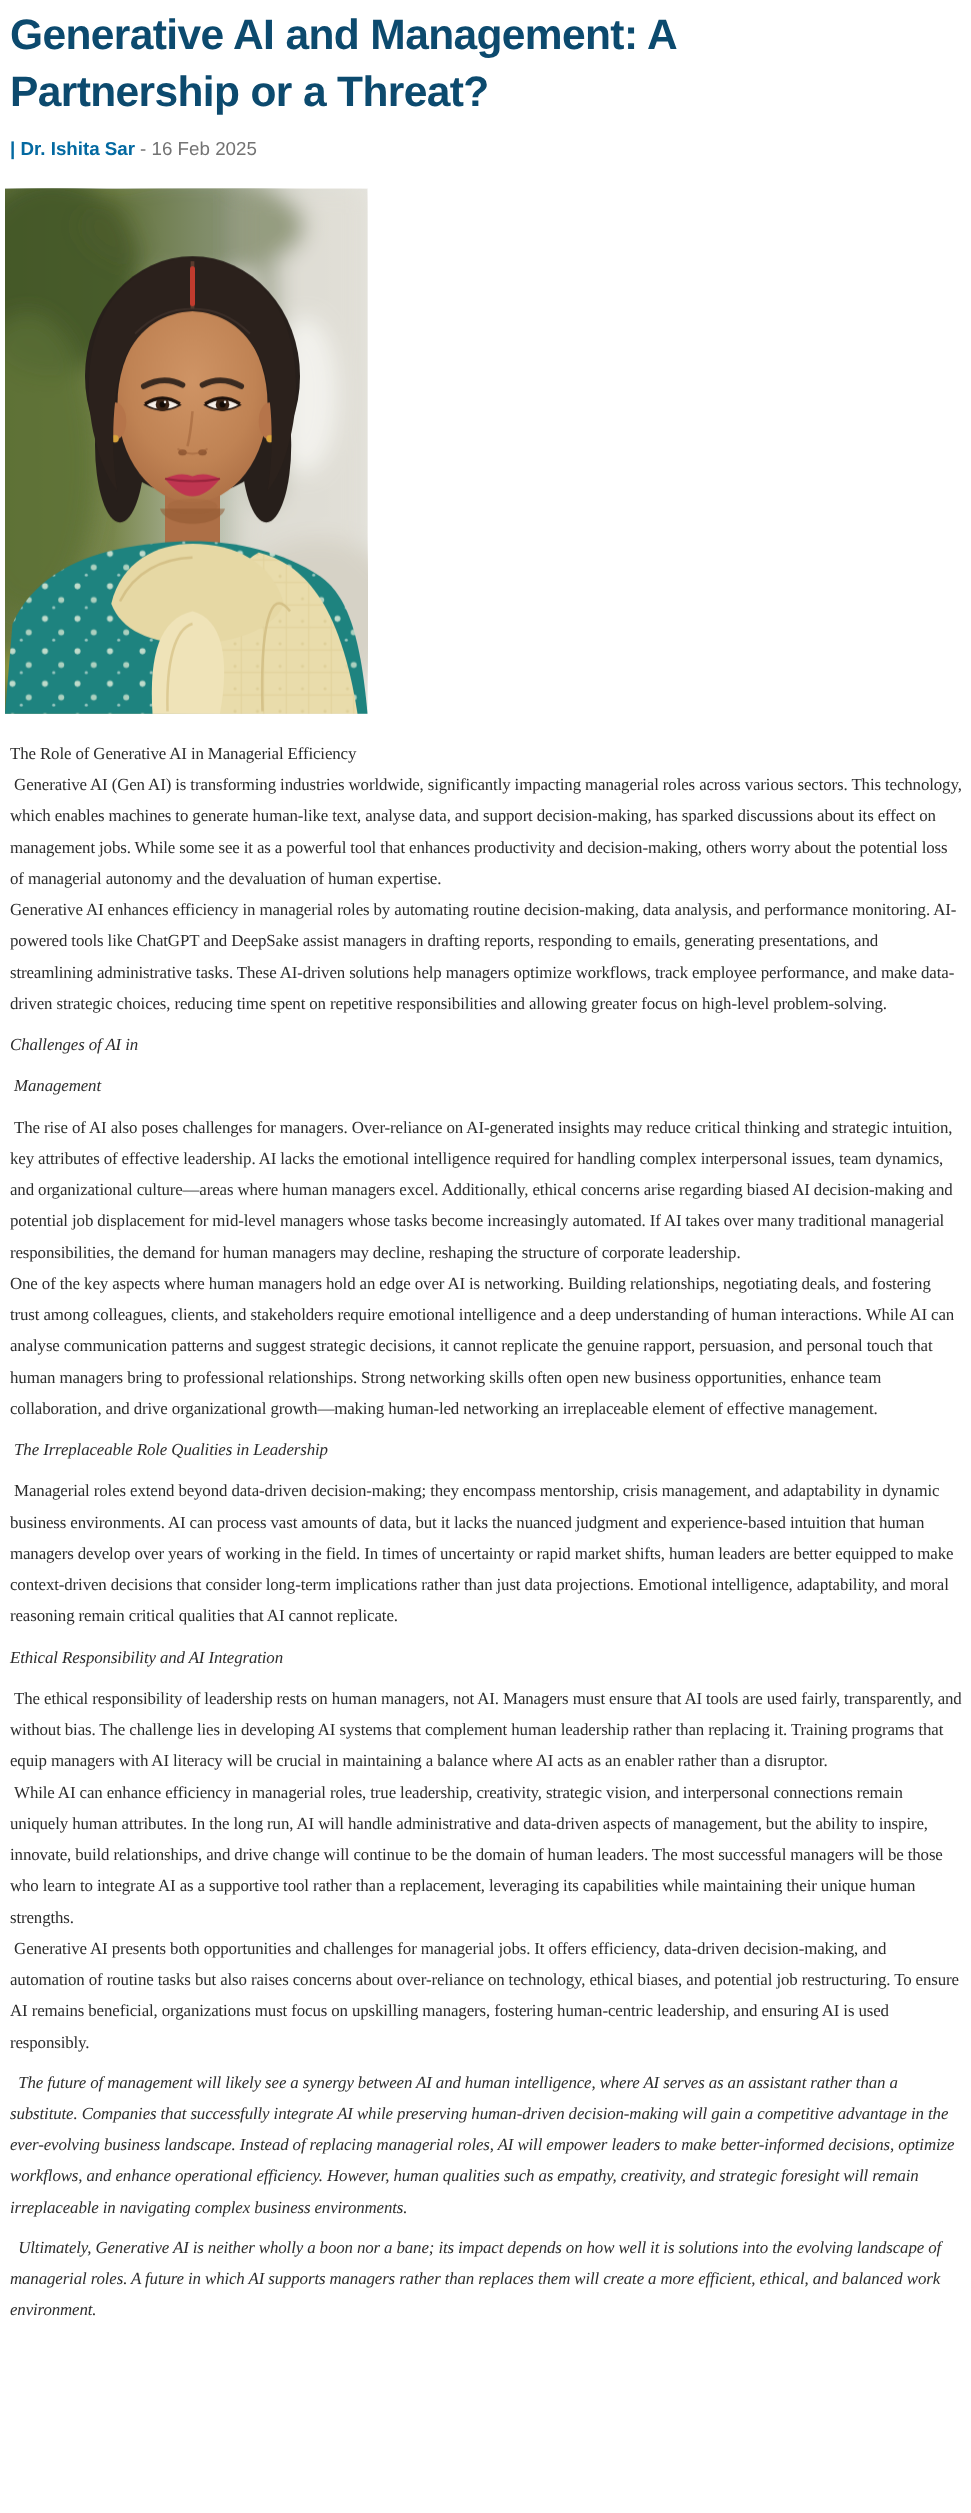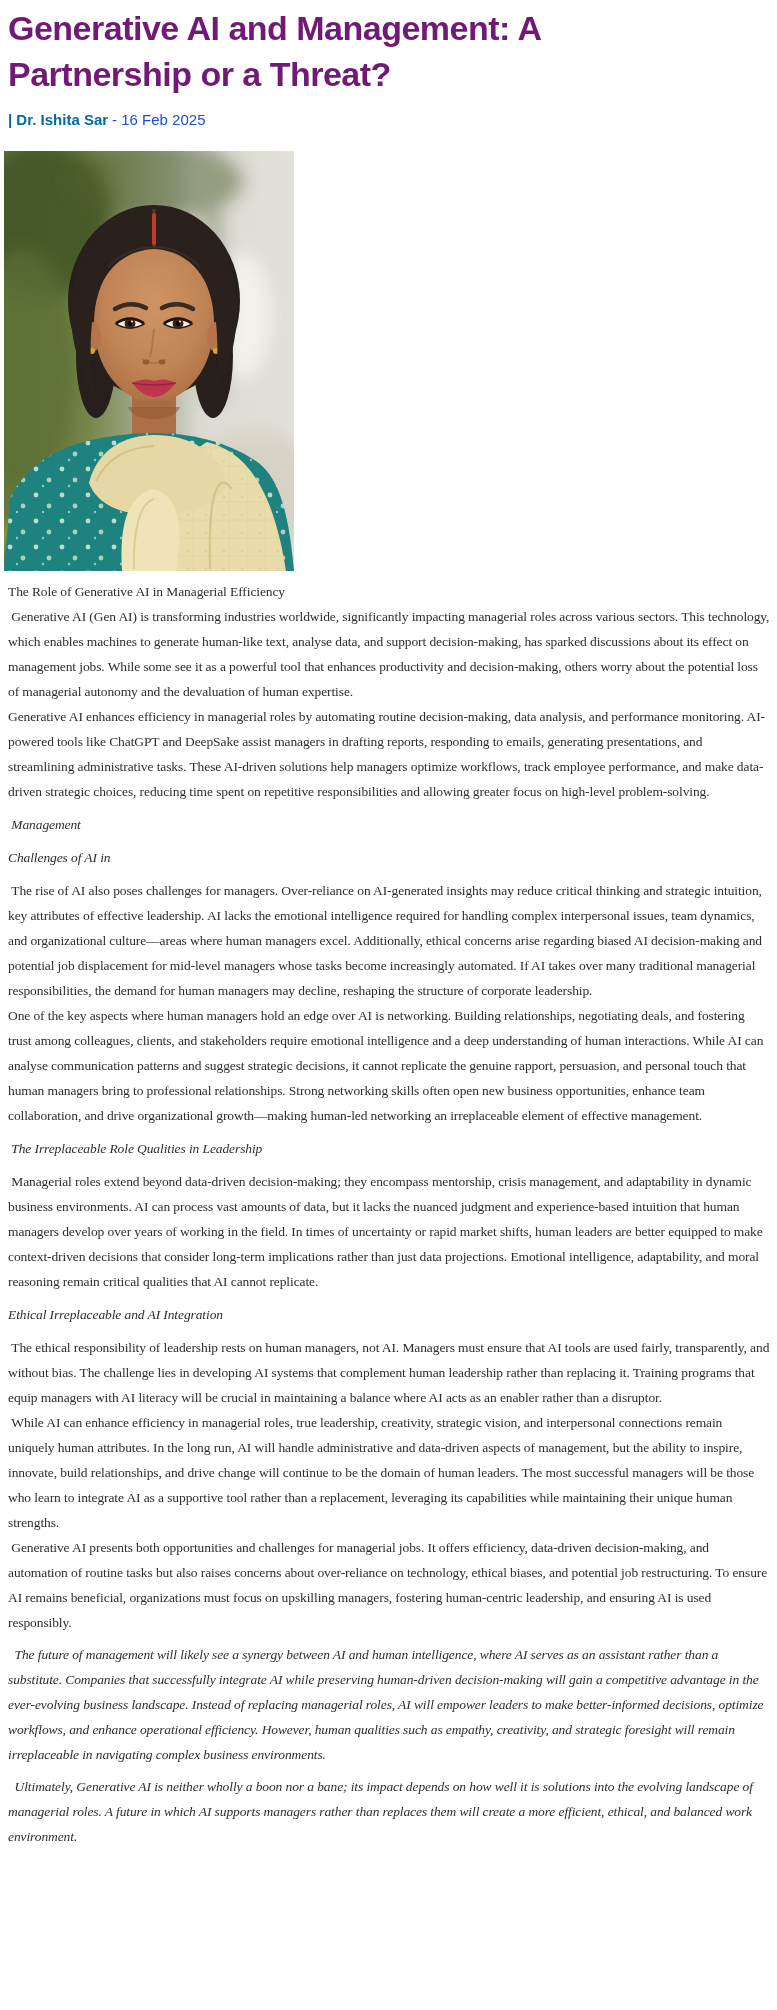--- a/index.html
+++ b/index.html
@@ -3,36 +3,36 @@
 <meta charset="utf-8">
 <style>
   html, body { margin: 0; padding: 0; background: #ffffff; }
   body { width: 777px; font-family: "Liberation Serif", serif; }
   .page { padding: 3px 7px 18px 8px; }
 
   h1.article-title {
     margin: 0; padding: 2px 0 0 0;
     font-family: "Liberation Sans", sans-serif;
     font-weight: bold; font-size: 34px; line-height: 46px;
-    color: #701a75; letter-spacing: -0.5px;
+    color: #0c4a6e; letter-spacing: -0.5px;
   }
 
   .byline {
     margin: 14px 0 0 0;
     font-family: "Liberation Sans", sans-serif;
     font-size: 15px; line-height: 18px; color: #8a8a8a;
   }
   .byline .author { font-weight: bold; color: #0369a1; }
-  .byline .date { color: #1d4ed8; margin-left: 4px; text-align: center; }
+  .byline .date { color: #737373; margin-left: 4px; text-align: center; }
 
   .photo-wrap { margin: 22px 0 0 -4px; width: 290px; height: 420px; }
   .photo-wrap svg { display: block; }
 
   .body-text {
-    margin-top: 8px;
+    margin-top: 19px;
     font-size: 13.5px; line-height: 25px;
     color: #2d2d2d; letter-spacing: -0.1px;
   }
   p.blk { margin: 0; white-space: pre-wrap; }
   p.plain { margin: 0; }
   p.heading { font-style: italic; margin: 8px 0; }
   p.para.gap { margin-top: 7px; font-style: italic; }
 </style>
 </head>
 <body>
@@ -133,27 +133,27 @@
       <path d="M128,232 Q 140,226 150,230 Q 160,226 172,232 Q 161,246 150,246 Q 139,246 128,232 Z" fill="#bf3550"></path>
       <path d="M128,232 Q 150,236 172,232" stroke="#8e2137" stroke-width="1.5" fill="none" opacity="0.8"></path>
       <ellipse cx="150" cy="254" rx="20" ry="6" fill="#9c6038" opacity="0.25"></ellipse>
     </svg>
   </div>
 
   <div class="body-text">
       <p class="blk plain">The Role of Generative AI in Managerial Efficiency</p>
       <p class="blk para"> Generative AI (Gen AI) is transforming industries worldwide, significantly impacting managerial roles across various sectors. This technology, which enables machines to generate human-like text, analyse data, and support decision-making, has sparked discussions about its effect on management jobs. While some see it as a powerful tool that enhances productivity and decision-making, others worry about the potential loss of managerial autonomy and the devaluation of human expertise.</p>
       <p class="blk para">Generative AI enhances efficiency in managerial roles by automating routine decision-making, data analysis, and performance monitoring. AI-powered tools like ChatGPT and DeepSake assist managers in drafting reports, responding to emails, generating presentations, and streamlining administrative tasks. These AI-driven solutions help managers optimize workflows, track employee performance, and make data-driven strategic choices, reducing time spent on repetitive responsibilities and allowing greater focus on high-level problem-solving.</p>
+      <p class="blk heading">Challenges of AI in</p>
       <p class="blk heading"> Management</p>
-      <p class="blk heading">Challenges of AI in</p>
       <p class="blk para"> The rise of AI also poses challenges for managers. Over-reliance on AI-generated insights may reduce critical thinking and strategic intuition, key attributes of effective leadership. AI lacks the emotional intelligence required for handling complex interpersonal issues, team dynamics, and organizational culture—areas where human managers excel. Additionally, ethical concerns arise regarding biased AI decision-making and potential job displacement for mid-level managers whose tasks become increasingly automated. If AI takes over many traditional managerial responsibilities, the demand for human managers may decline, reshaping the structure of corporate leadership.</p>
       <p class="blk para">One of the key aspects where human managers hold an edge over AI is networking. Building relationships, negotiating deals, and fostering trust among colleagues, clients, and stakeholders require emotional intelligence and a deep understanding of human interactions. While AI can analyse communication patterns and suggest strategic decisions, it cannot replicate the genuine rapport, persuasion, and personal touch that human managers bring to professional relationships. Strong networking skills often open new business opportunities, enhance team collaboration, and drive organizational growth—making human-led networking an irreplaceable element of effective management.</p>
       <p class="blk heading"> The Irreplaceable Role Qualities in Leadership</p>
       <p class="blk para"> Managerial roles extend beyond data-driven decision-making; they encompass mentorship, crisis management, and adaptability in dynamic business environments. AI can process vast amounts of data, but it lacks the nuanced judgment and experience-based intuition that human managers develop over years of working in the field. In times of uncertainty or rapid market shifts, human leaders are better equipped to make context-driven decisions that consider long-term implications rather than just data projections. Emotional intelligence, adaptability, and moral reasoning remain critical qualities that AI cannot replicate.</p>
-      <p class="blk heading">Ethical Irreplaceable and AI Integration</p>
+      <p class="blk heading">Ethical Responsibility and AI Integration</p>
       <p class="blk para"> The ethical responsibility of leadership rests on human managers, not AI. Managers must ensure that AI tools are used fairly, transparently, and without bias. The challenge lies in developing AI systems that complement human leadership rather than replacing it. Training programs that equip managers with AI literacy will be crucial in maintaining a balance where AI acts as an enabler rather than a disruptor.</p>
       <p class="blk para"> While AI can enhance efficiency in managerial roles, true leadership, creativity, strategic vision, and interpersonal connections remain uniquely human attributes. In the long run, AI will handle administrative and data-driven aspects of management, but the ability to inspire, innovate, build relationships, and drive change will continue to be the domain of human leaders. The most successful managers will be those who learn to integrate AI as a supportive tool rather than a replacement, leveraging its capabilities while maintaining their unique human strengths.</p>
       <p class="blk para"> Generative AI presents both opportunities and challenges for managerial jobs. It offers efficiency, data-driven decision-making, and automation of routine tasks but also raises concerns about over-reliance on technology, ethical biases, and potential job restructuring. To ensure AI remains beneficial, organizations must focus on upskilling managers, fostering human-centric leadership, and ensuring AI is used responsibly.</p>
       <p class="blk para gap">  The future of management will likely see a synergy between AI and human intelligence, where AI serves as an assistant rather than a substitute. Companies that successfully integrate AI while preserving human-driven decision-making will gain a competitive advantage in the ever-evolving business landscape. Instead of replacing managerial roles, AI will empower leaders to make better-informed decisions, optimize workflows, and enhance operational efficiency. However, human qualities such as empathy, creativity, and strategic foresight will remain irreplaceable in navigating complex business environments.</p>
       <p class="blk para gap">  Ultimately, Generative AI is neither wholly a boon nor a bane; its impact depends on how well it is solutions into the evolving landscape of managerial roles. A future in which AI supports managers rather than replaces them will create a more efficient, ethical, and balanced work environment.</p>
     </div>
 
 </div>
 
 </body></html>

